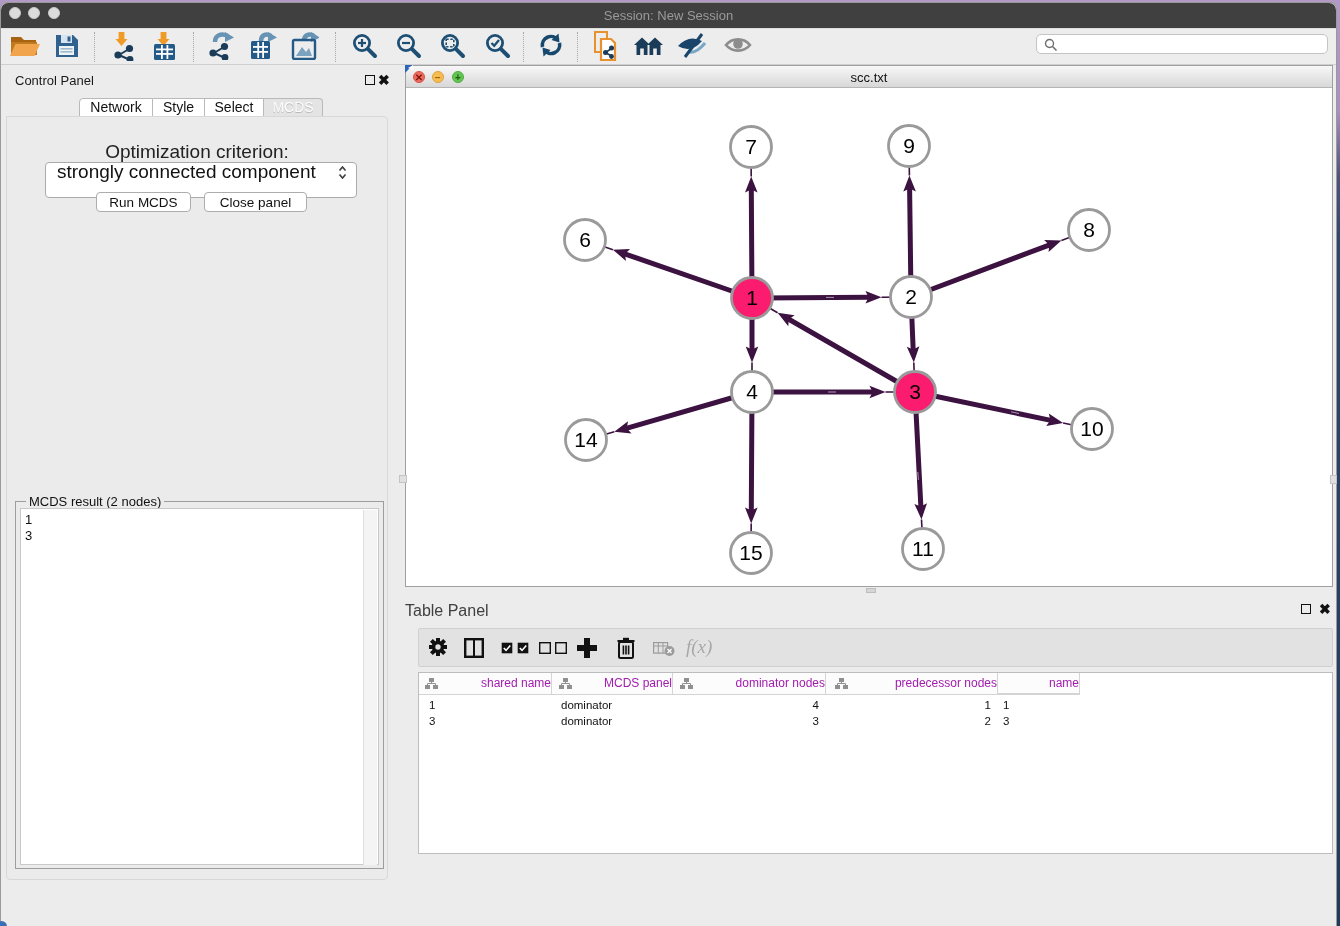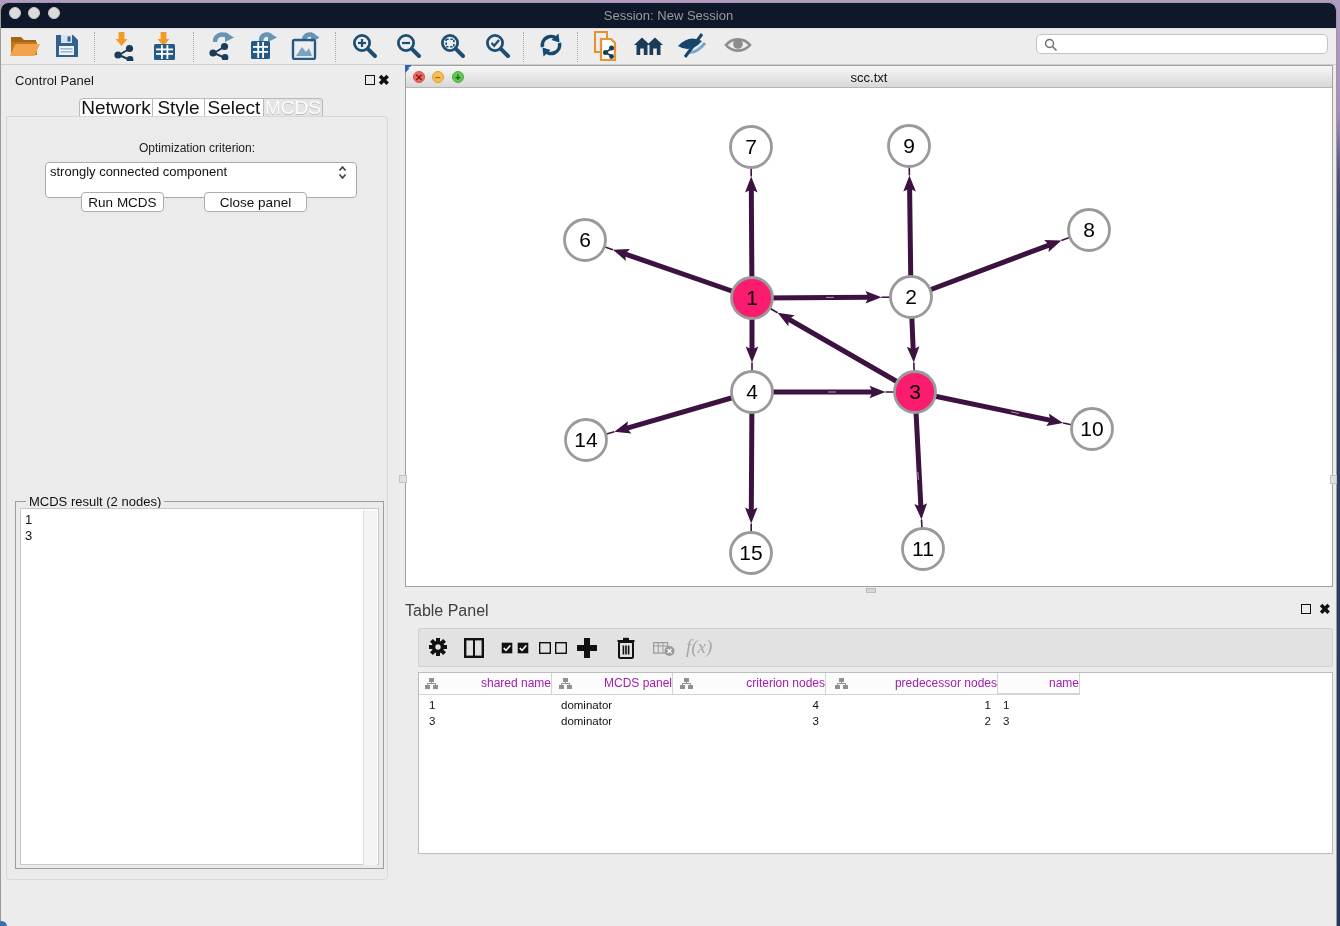--- a/index.html
+++ b/index.html
@@ -1,36 +1,36 @@
 <!DOCTYPE html>
 <html><head><meta charset="utf-8">
 <style>
 *{margin:0;padding:0;box-sizing:border-box}
 html,body{width:1340px;height:926px;overflow:hidden}
 body{font-family:"Liberation Sans",sans-serif;
  background:linear-gradient(180deg,#b399c6 0%,#ab8fbe 12%,#51517c 19%,#2e4569 26%,#203a5c 100%)}
 #app{position:absolute;left:0;top:2px;width:1337px;height:924px;background:#ececec;border-radius:7px 7px 0 0;border:1px solid #9a9a9a;border-bottom:none}
-#titlebar{position:absolute;left:0;top:0;width:100%;height:26px;background:#0f172a;border-radius:7px 7px 0 0;border-bottom:1px solid #dedede}
+#titlebar{position:absolute;left:0;top:0;width:100%;height:26px;background:#404040;border-radius:7px 7px 0 0;border-bottom:1px solid #dedede}
 .tl{position:absolute;top:4px;width:12px;height:12px;border-radius:50%;background:#dcdcdc;border:1px solid #c8c8c8}
 #wtitle{position:absolute;top:5px;width:100%;text-align:center;font-size:13px;color:#9a9a9a}
 #toolbar{position:absolute;left:0;top:26px;width:100%;height:36px;background:#ededed;border-bottom:1px solid #cfcfcf}
 .sep{position:absolute;top:3px;height:30px;width:0;border-left:1px dotted #a8a8a8}
 .ticon{position:absolute;top:0}
 #search{position:absolute;left:1035px;top:5px;width:292px;height:20px;background:#fff;border:1px solid #c4c4c4;border-radius:5px}
 
 #cpanel{position:absolute;left:0;top:61px;width:392px;height:828px}
 #cphead{position:absolute;left:14px;top:9px;font-size:13px;color:#1a1a1a}
 .maxi{position:absolute;top:11px;width:10px;height:10px;border:1.5px solid #111}
 .clx{position:absolute;top:8px;font-size:14px;font-weight:bold;color:#111;font-family:"Liberation Sans",sans-serif}
 .tabrow{position:absolute;height:18px}
-.tab{position:absolute;top:0;height:32px;border:1px solid #b9b9b9;background:#fff;font-size:19px;text-align:center;line-height:17px;color:#111}
+.tab{position:absolute;top:0;height:32px;border:1px solid #b9b9b9;background:#fff;font-size:14px;text-align:center;line-height:17px;color:#111}
 .tabsel{background:#e4e4e4;color:#fdfdfd;text-shadow:0 1px 0 #bbb}
 #cpbody{position:absolute;left:5px;top:52px;width:382px;height:764px;border:1px solid #d8d8d8;border-radius:0 4px 4px 4px;background:#ebebeb}
-#optlabel{position:absolute;left:0;top:77px;width:100%;text-align:center;font-size:12px;color:#222}
-#dropdown{position:absolute;left:44px;top:98px;width:312px;height:36px;background:#fff;border:1px solid #ababab;border-radius:4px;font-size:13px;line-height:17px;color:#111;padding-left:4px}
+#optlabel{position:absolute;left:0;top:77px;width:100%;text-align:center;font-size:19px;color:#222}
+#dropdown{position:absolute;left:44px;top:98px;width:312px;height:36px;background:#fff;border:1px solid #ababab;border-radius:4px;font-size:19px;line-height:17px;color:#111;padding-left:11px}
 .btn{position:absolute;top:128px;height:20px;background:#fff;border:1px solid #adadad;border-radius:4px;font-size:13.5px;text-align:center;line-height:19px;color:#111}
 #fieldset{position:absolute;left:14px;top:437px;width:369px;height:368px;border:1px solid #9d9d9d}
 #fslegend{position:absolute;left:10px;top:-8px;background:#ebebeb;padding:0 3px;font-size:13px;color:#111}
 #fsinner{position:absolute;left:4px;top:6px;width:359px;height:357px;background:#fff;border:1px solid #c9c9c9}
 #fsscroll{position:absolute;right:1px;top:1px;width:14px;height:355px;background:#f4f4f4;border-left:1px solid #e0e0e0}
 
 #netwin{position:absolute;left:404px;top:62px;width:928px;height:522px;border:1px solid #a0a0a0;background:#fff}
 #nettitle{position:absolute;left:0;top:0;width:100%;height:22px;background:linear-gradient(#f7f7f7,#d8d8d8);border-bottom:1px solid #b5b5b5;border-radius:1px 1px 0 0}
 .mtl{position:absolute;top:5px;width:12px;height:12px;border-radius:50%;font-size:10px;font-weight:bold;text-align:center;line-height:11px}
 #netlabel{position:absolute;top:4px;width:100%;text-align:center;font-size:13px;color:#111}
@@ -212,21 +212,21 @@
   <div class="tab" style="left:126px;width:59px;border-left:none">Select</div>
   <div class="tab tabsel" style="left:185px;width:59px;border-left:none;border-radius:0 4px 0 0">MCDS</div>
  </div>
  <div id="cpbody"></div>
  <div id="optlabel">Optimization criterion:</div>
  <div id="dropdown">strongly connected component
    <svg style="position:absolute;right:9px;top:2.5px" width="9" height="13">
     <path d="M1.5 4.5 L4.5 1 L7.5 4.5 M1.5 8.5 L4.5 12 L7.5 8.5" fill="none" stroke="#444" stroke-width="1.7"></path>
    </svg>
  </div>
- <div class="btn" style="left:80px;width:83px">Run MCDS</div>
+ <div class="btn" style="left:95px;width:95px">Run MCDS</div>
  <div class="btn" style="left:203px;width:103px">Close panel</div>
  <div id="fieldset">
    <div id="fslegend">MCDS result (2 nodes)</div>
    <div id="fsinner">
           <div style="position:absolute;left:4px;top:3px;font-size:13px;line-height:16px;color:#111">1<br>3</div>
      <div id="fsscroll"></div>
    </div>
  </div>
 </div>
 <div id="netwin">
@@ -357,21 +357,21 @@
             <line x1="10" y1="1" x2="10" y2="11"></line>
           </g>
    <circle cx="16.5" cy="9" r="5" fill="#9b9b9b"></circle>
           <path d="M14.5 7 l4 4 M18.5 7 l-4 4" stroke="#fff" stroke-width="1.3"></path>
   </svg>
   <div style="position:absolute;left:267px;top:7px;font-family:'Liberation Serif',serif;font-style:italic;font-size:19px;color:#a8a8a8">f(x)</div>
  </div>
  <div id="ttable">
   <div class="hcell" style="left:0;width:133px">shared name</div>
   <div class="hcell" style="left:133px;width:121px">MCDS panel</div>
-  <div class="hcell" style="left:254px;width:153px">criterion nodes</div>
+  <div class="hcell" style="left:254px;width:153px">dominator nodes</div>
   <div class="hcell" style="left:407px;width:172px">predecessor nodes</div>
   <div class="hcell" style="left:579px;width:82px;border-bottom:1px solid #d4d4d4">name</div>
   <div style="position:absolute;left:0;top:21px;width:661px;height:0;border-top:1px solid #d4d4d4"></div>
   <svg class="sorti" style="left:6px" width="13" height="11">
           <use href="#st"></use>
         </svg>
   <svg class="sorti" style="left:140px" width="13" height="11">
           <use href="#st"></use>
         </svg>
   <svg class="sorti" style="left:261px" width="13" height="11">

